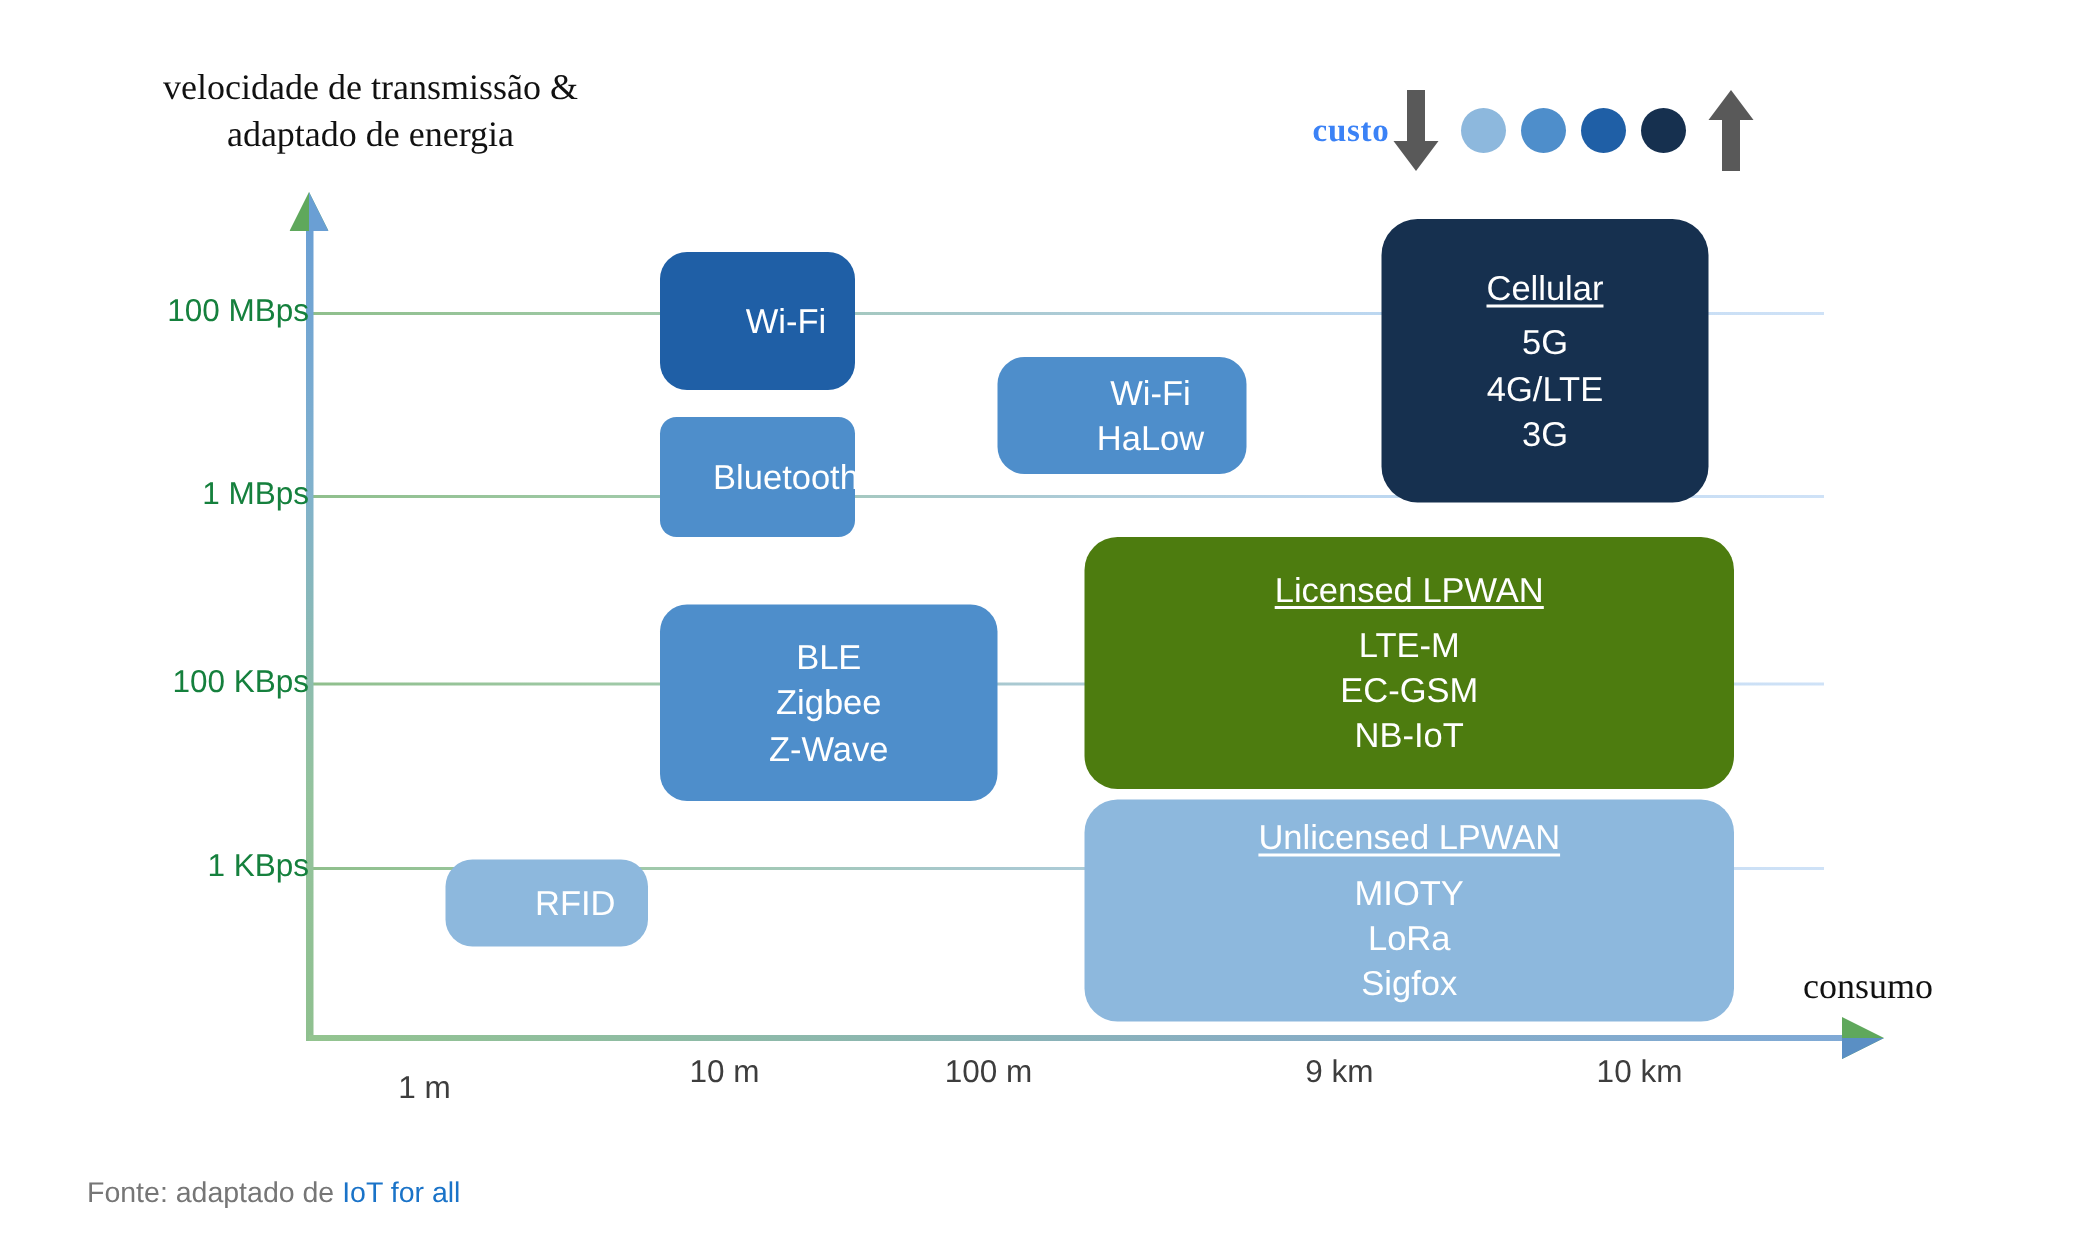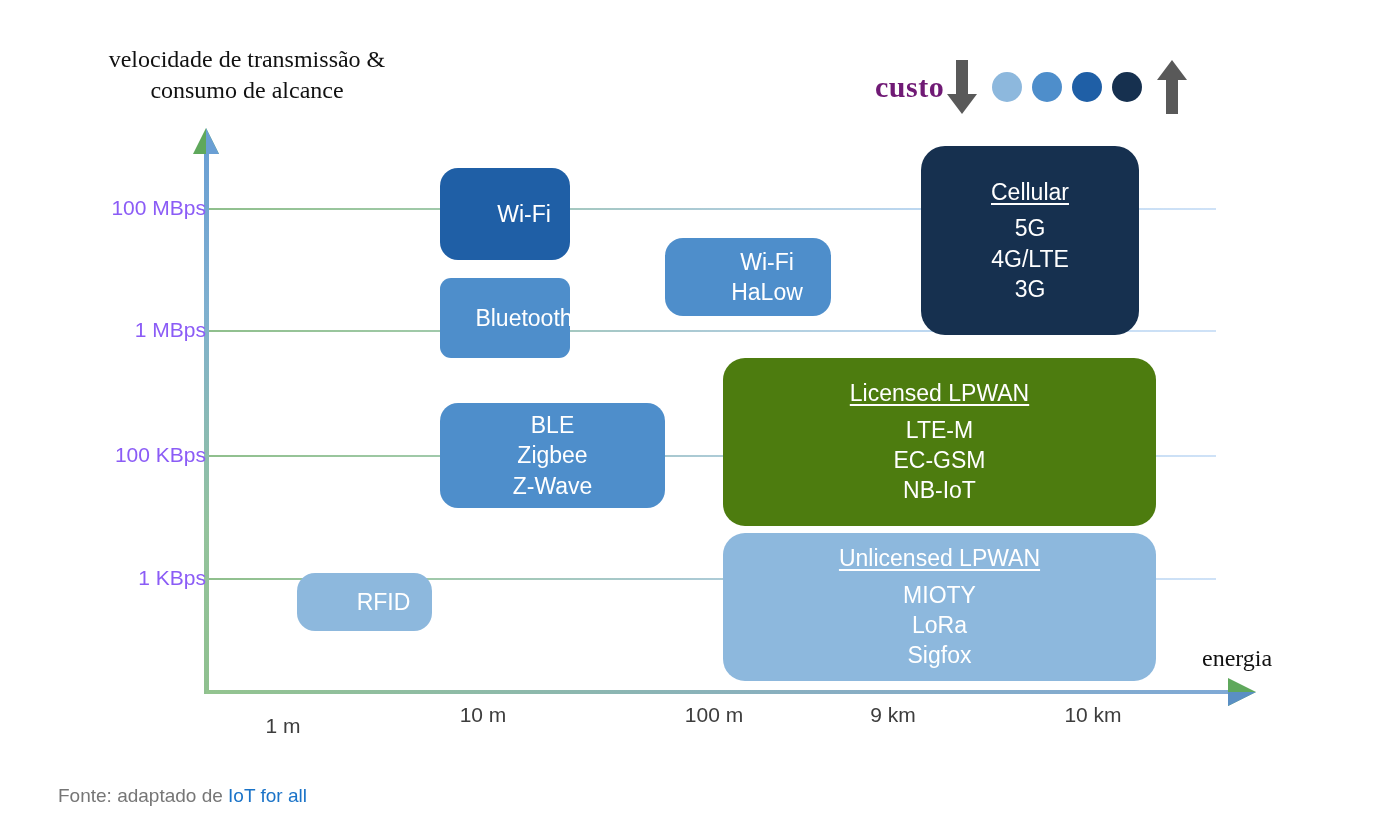--- a/index.html
+++ b/index.html
@@ -27,21 +27,21 @@
     font-size:24px;color:#111111;
   }
 
   
   .legend{
     position:absolute;left:875px;top:58px;
     display:flex;align-items:center;gap:0px;
   }
   .legend-label{
     font-family:"Liberation Serif", serif;
-    font-size:30px;font-weight:700;color:#701a75;
+    font-size:22px;font-weight:700;color:#3b82f6;
     letter-spacing:.5px;
   }
   .legend-arrow{width:36px;height:58px;display:block;}
   .legend-dots{display:flex;align-items:center;gap:10px;margin:0 12px;}
   .legend-dot{width:30px;height:30px;border-radius:50%;display:block;}
 
   
   .plot{position:absolute;left:0;top:0;width:1389px;height:825px;}
 
   .axis-line{position:absolute;}
@@ -58,21 +58,21 @@
 
   .gridline{
     position:absolute;left:206px;width:1010px;height:0;
     border-top:2px dashed;
     border-image:linear-gradient(to right,#8fbf8c 0%,#9fc9a6 20%,#a8c8cf 45%,#bcd7f0 70%,#cfe2f7 100%) 1;
   }
 
   .ytick{
     position:absolute;right:1183px;
     text-align:right;
-    font-size:21px;color:#8b5cf6;
+    font-size:21px;color:#15803d;
     font-family:"Liberation Sans", sans-serif;
     white-space:nowrap;
   }
   .xtick{
     position:absolute;top:703px;
     text-align:center;width:140px;
     font-size:21px;color:#3d3d3d;
     font-family:"Liberation Sans", sans-serif;
   }
 
@@ -108,21 +108,21 @@
     color:#1a73c8;text-decoration:none;
   }
 </style>
 </head>
 <body>
 
 <div class="stage">
 
   <div class="y-axis-title">
     <span>velocidade de transmissão &amp;</span>
-    <span>consumo de alcance</span>
+    <span>adaptado de energia</span>
   </div>
 
   <div class="legend">
     <div class="legend-label">custo</div>
     <svg class="legend-arrow" viewBox="0 0 36 58">
       <path d="M12 2 L24 2 L24 36 L33 36 L18 56 L3 36 L12 36 Z" fill="#595959"></path>
     </svg>
     <div class="legend-dots">
       <span class="legend-dot" style="background:#8db8dd"></span>
       <span class="legend-dot" style="background:#4e8ecb"></span>
@@ -152,21 +152,21 @@
       <path d="M28 14 L0 28 L0 14 Z" fill="#5a8fc4"></path>
     </svg>
 
     <div class="ytick" style="top:196px;">100 MBps</div>
     <div class="ytick" style="top:318px;">1 MBps</div>
     <div class="ytick" style="top:443px;">100 KBps</div>
     <div class="ytick" style="top:566px;">1 KBps</div>
 
     <div class="xtick" style="left:213px;margin-top:11px;">1 m</div>
     <div class="xtick" style="left:413px;">10 m</div>
-    <div class="xtick" style="left:644px;text-align:center;">100 m</div>
+    <div class="xtick" style="left:589px;text-align:center;">100 m</div>
     <div class="xtick" style="left:823px;">9 km</div>
     <div class="xtick" style="left:1023px;">10 km</div>
 
     <div class="node single" style="left:440px;top:168px;width:130px;height:92px;background:#1f5fa6;">
       <span class="node-line">Wi-Fi</span>
     </div>
 
     <div class="node single" style="left:440px;top:278px;width:130px;height:80px;background:#4e8ecb;border-radius:11px;">
       <span class="node-line">Bluetooth</span>
     </div>
@@ -176,21 +176,21 @@
       <span class="node-line">HaLow</span>
     </div>
 
     <div class="node" style="left:893px;top:146px;width:218px;height:189px;background:#16304f;border-radius:24px;margin-left:28px;">
       <span class="node-title">Cellular </span>
       <span class="node-line">5G</span>
       <span class="node-line">4G/LTE</span>
       <span class="node-line">3G</span>
     </div>
 
-    <div class="node" style="left:440px;top:403px;width:225px;height:105px;background:#4e8ecb;">
+    <div class="node" style="left:440px;top:403px;width:225px;height:131px;background:#4e8ecb;">
       <span class="node-line">BLE</span>
       <span class="node-line">Zigbee</span>
       <span class="node-line">Z-Wave</span>
     </div>
 
     <div class="node" style="left:723px;top:358px;width:433px;height:168px;background:#4d7c0f;border-radius:22px;">
       <span class="node-title">Licensed LPWAN</span>
       <span class="node-line">LTE-M</span>
       <span class="node-line">EC-GSM</span>
       <span class="node-line">NB-IoT</span>
@@ -202,19 +202,19 @@
       <span class="node-line">LoRa</span>
       <span class="node-line">Sigfox</span>
     </div>
 
     <div class="node single" style="left:297px;top:573px;width:135px;height:58px;background:#8db8dd;">
       <span class="node-line">RFID</span>
     </div>
 
   </div>
 
-  <div class="x-axis-title">energia</div>
+  <div class="x-axis-title">consumo</div>
 
   <div class="footer">
     <span>Fonte: adaptado de </span><span class="link">IoT for all</span>
   </div>
 
 </div>
 
 </body></html>

